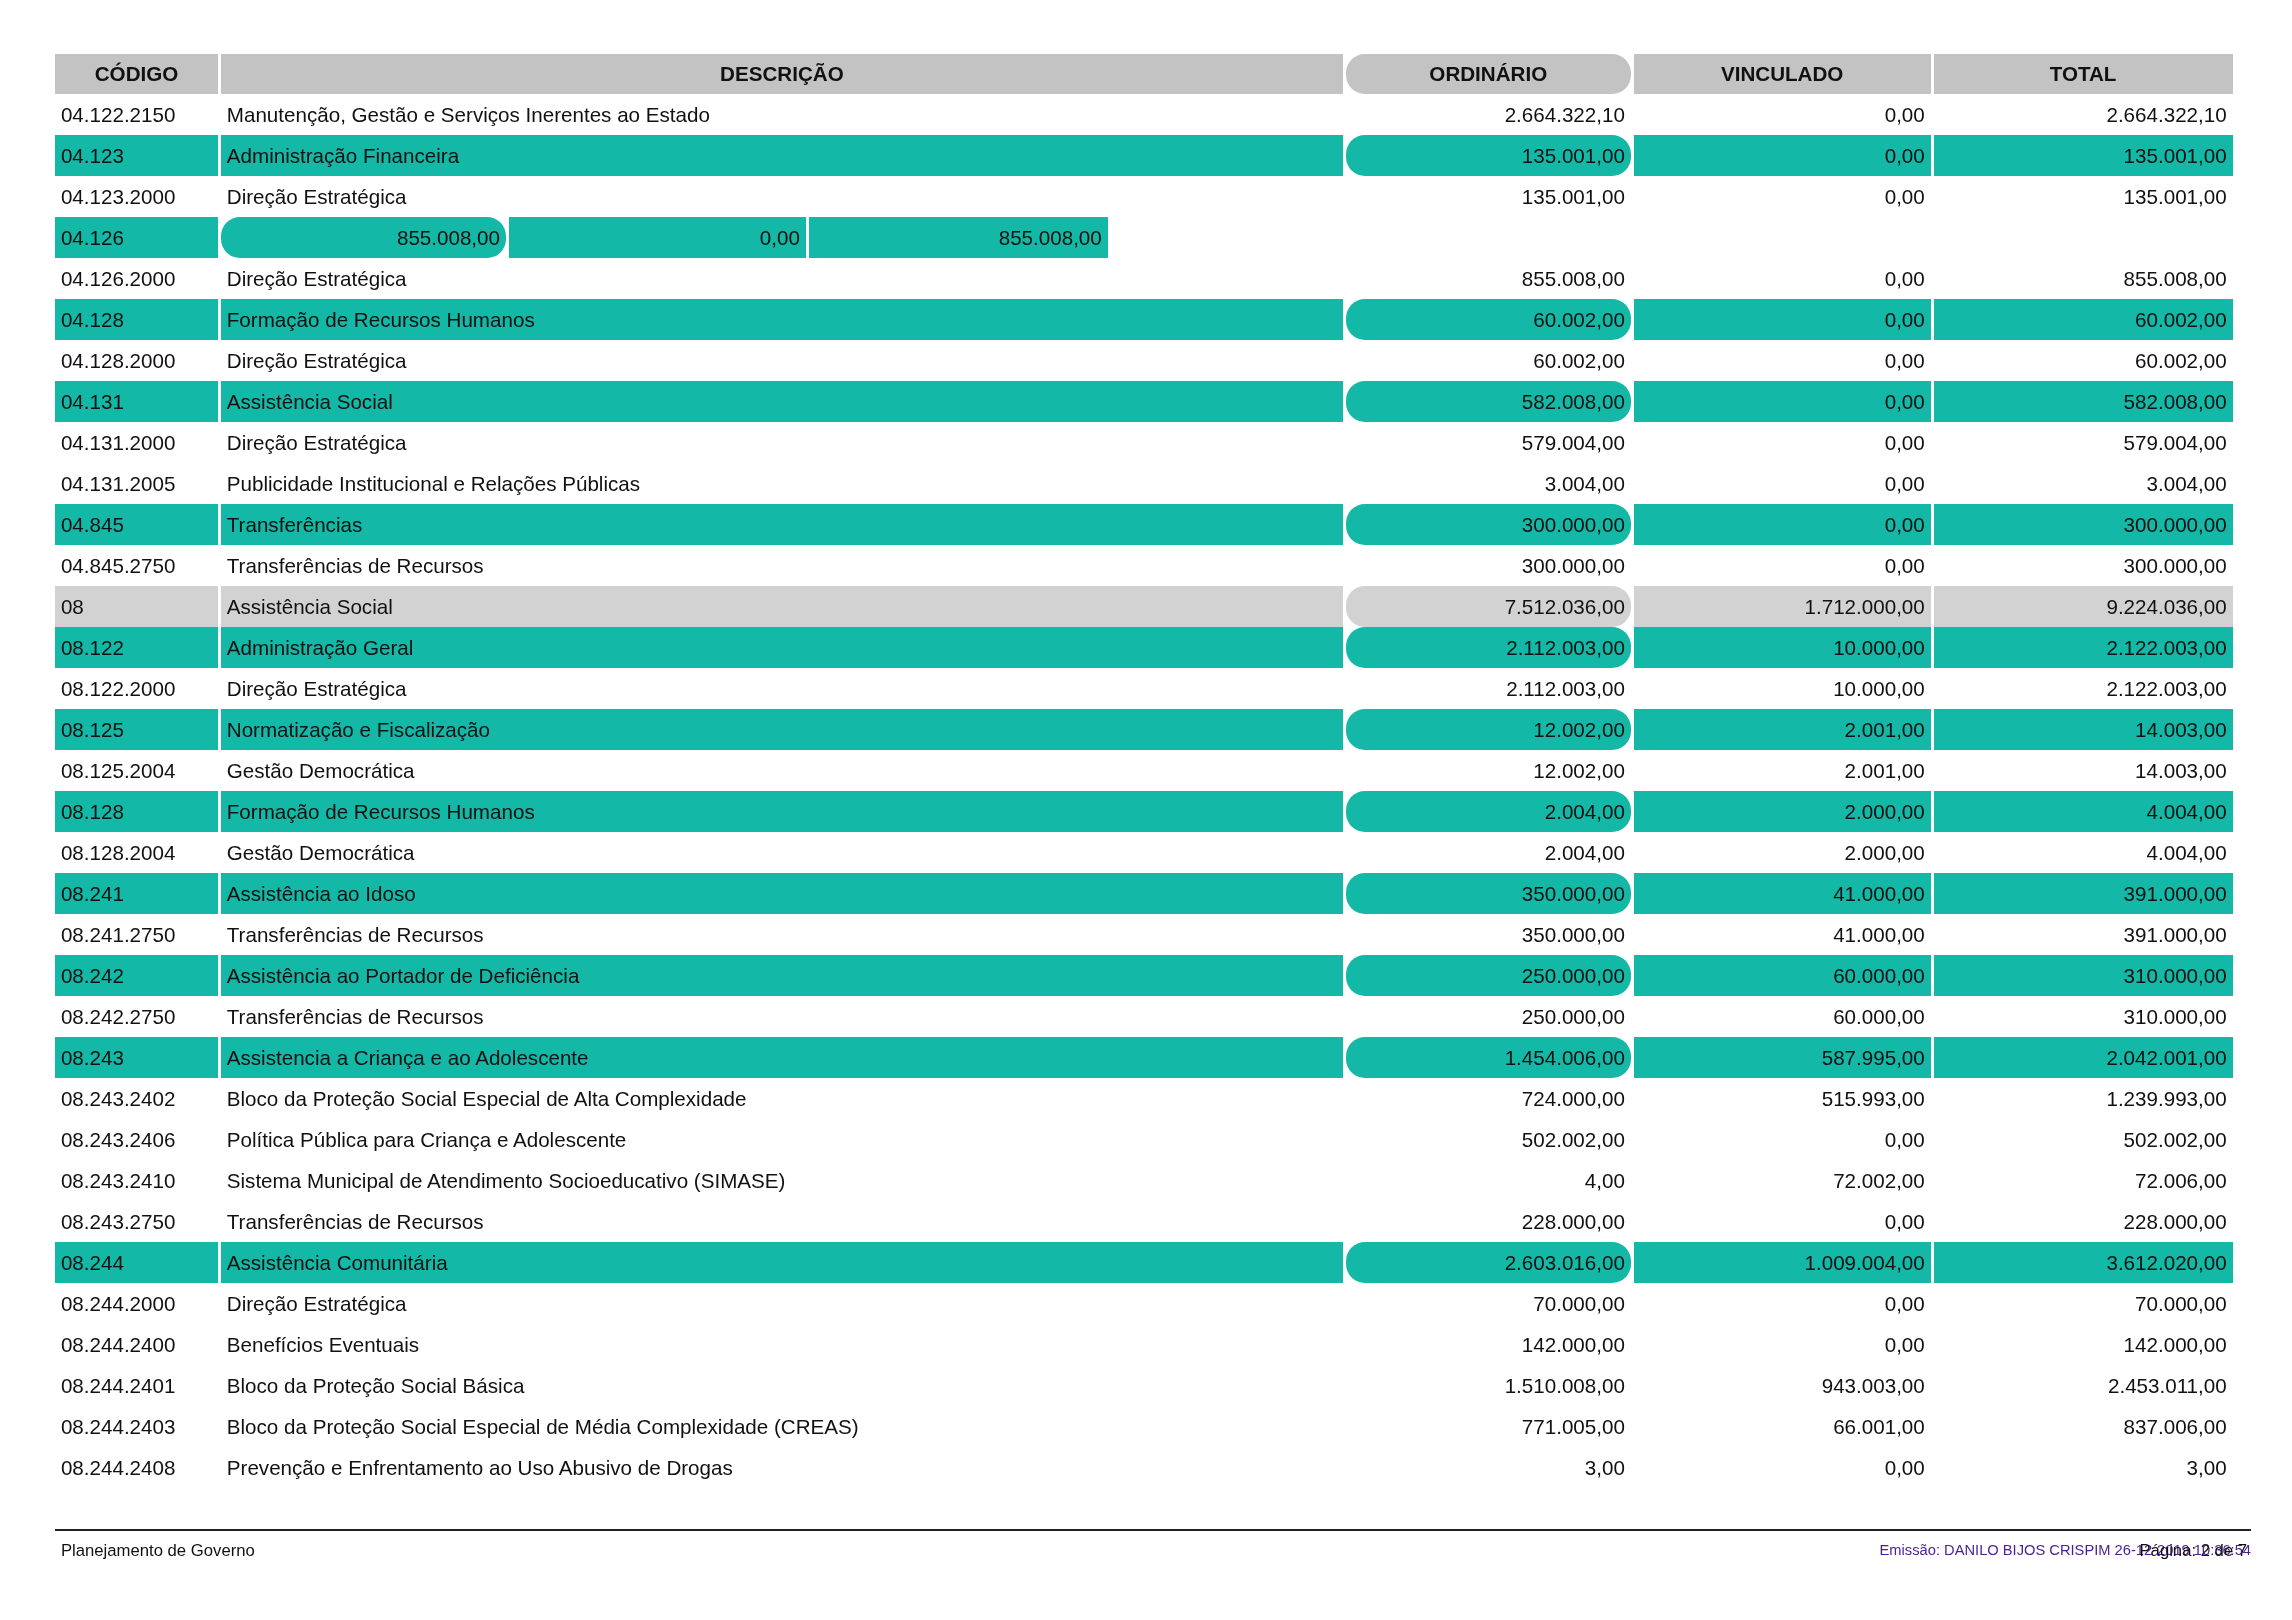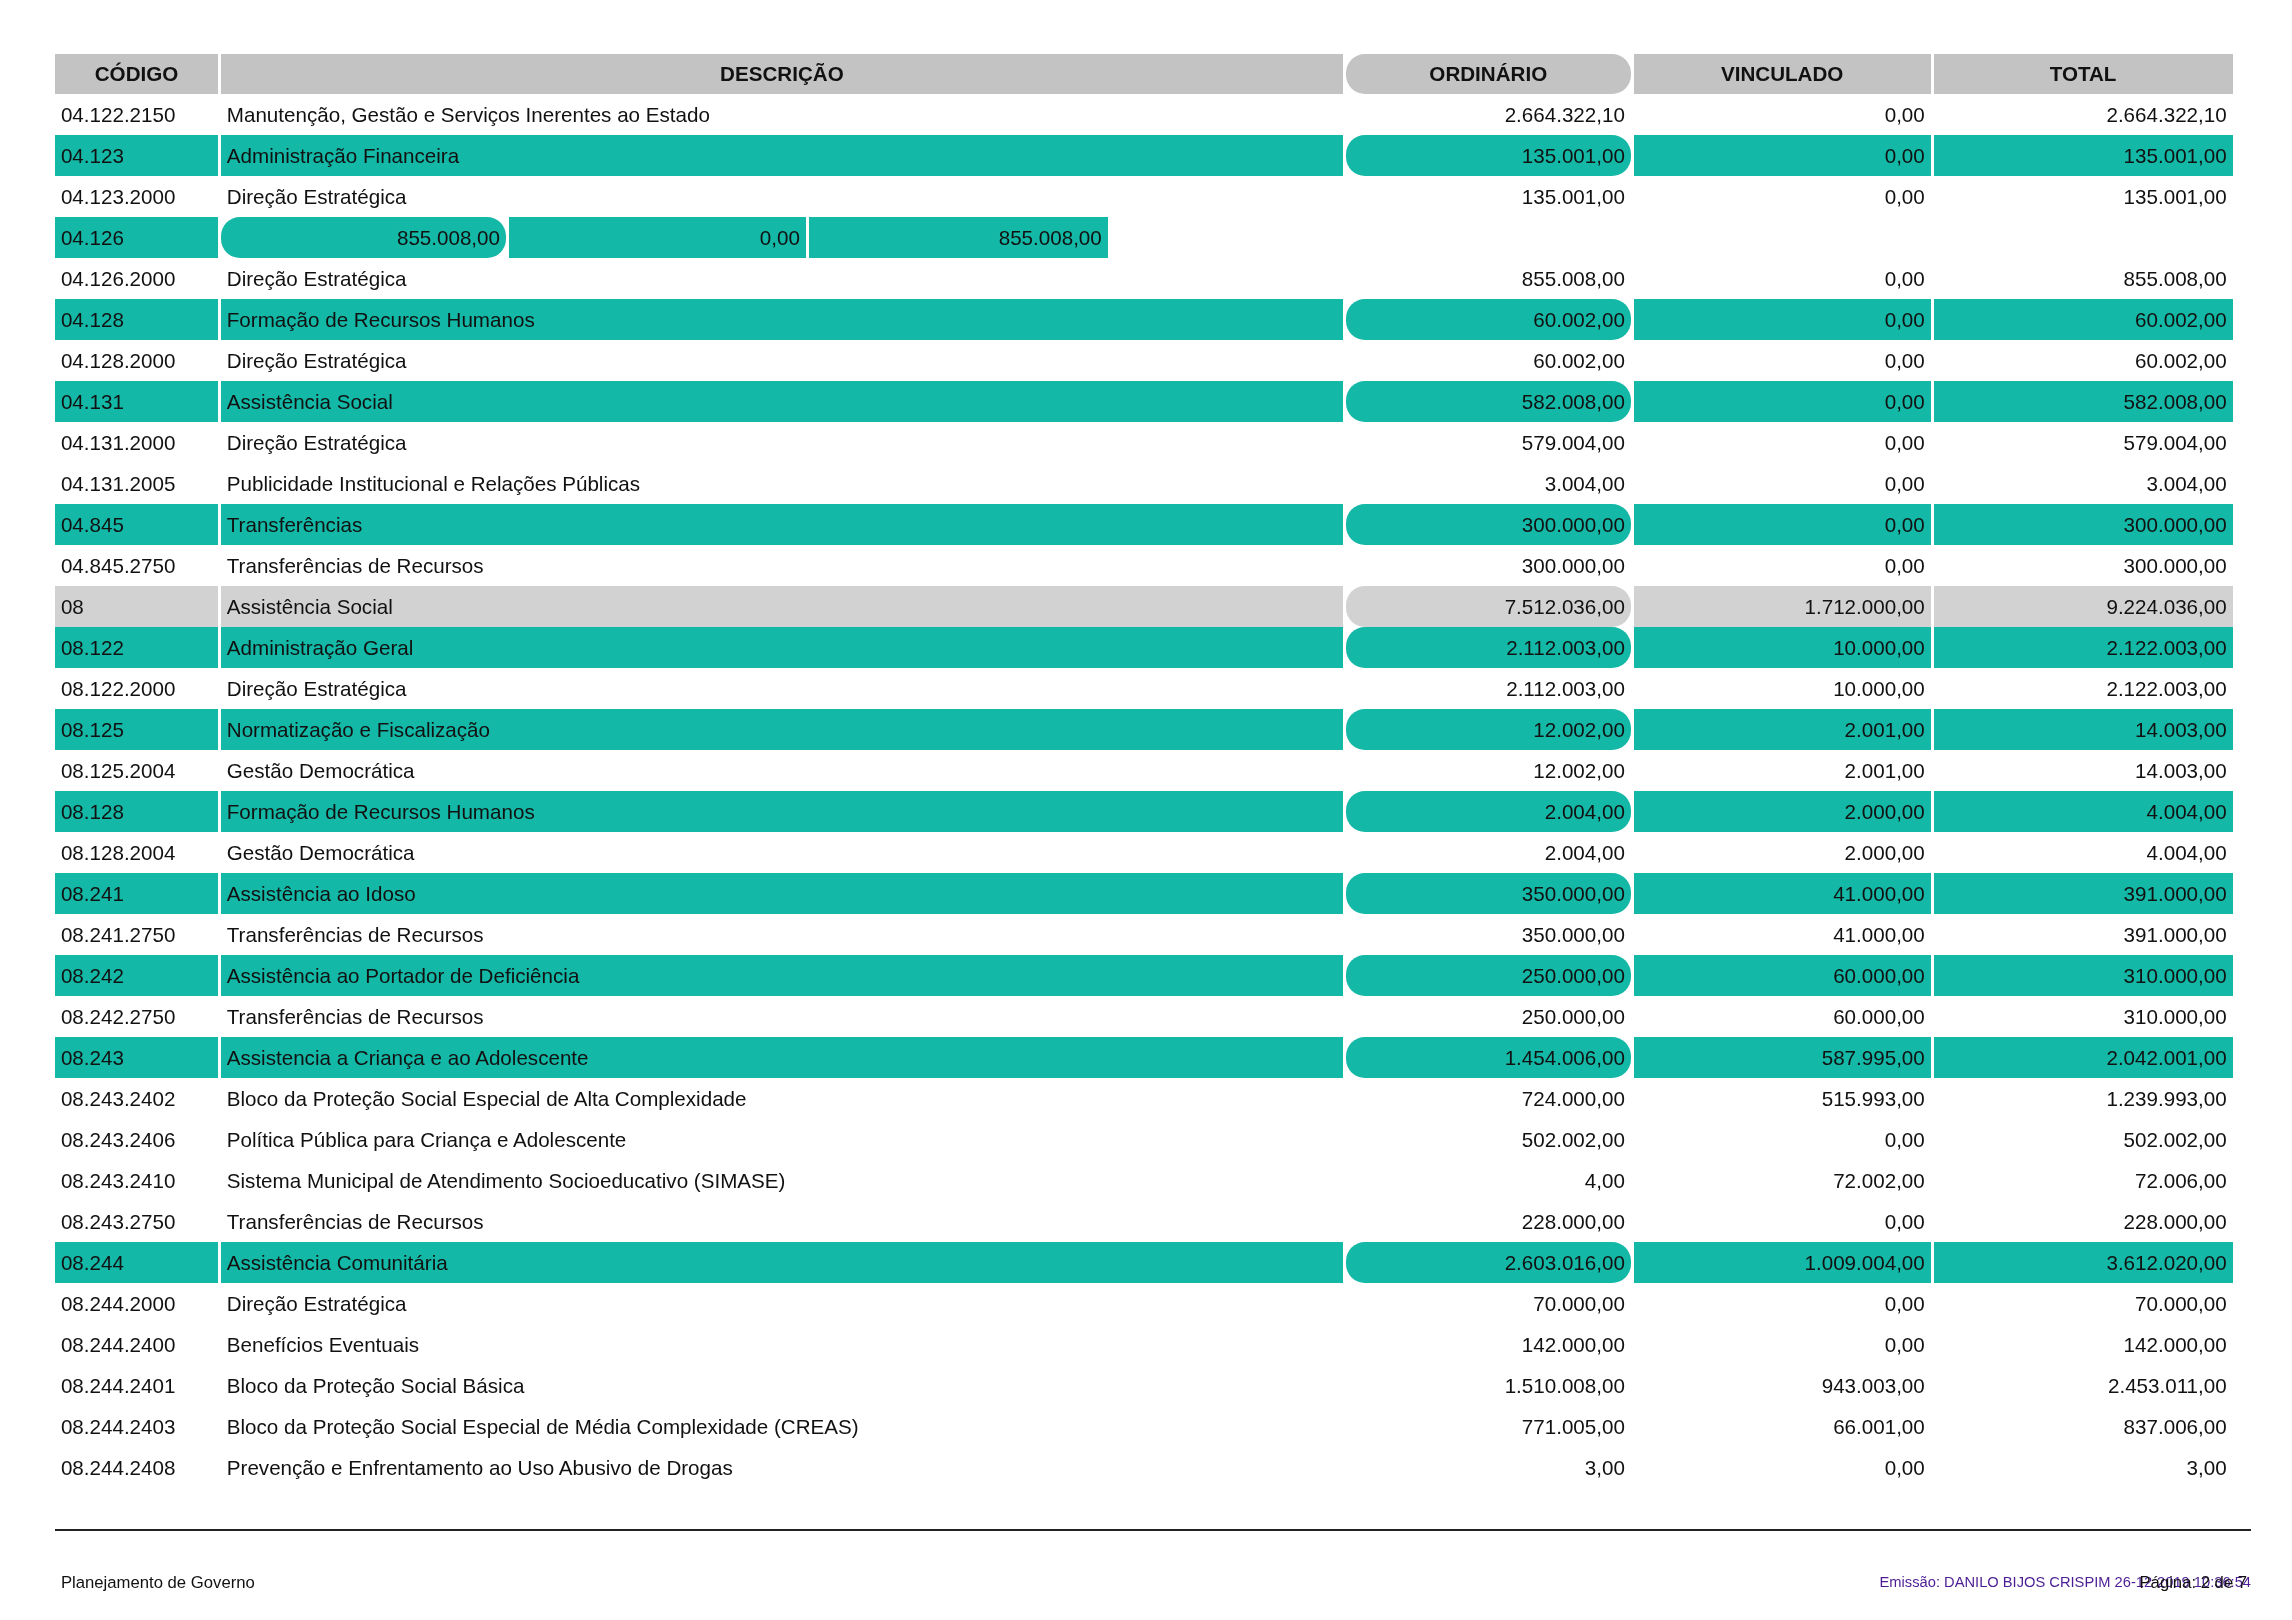--- a/index.html
+++ b/index.html
@@ -14,21 +14,21 @@
   .c-desc { width:1122px; }
   .c-ord  { width:285px; justify-content:flex-end;border-radius:19px; }
   .c-vin  { width:297px; justify-content:flex-end; }
   .c-tot  { width:299px; justify-content:flex-end; }
   .hdr { height:40px; }
   .hdr .cell { background:#c3c3c3; font-weight:bold; font-size:20.6px; justify-content:center;text-align:center; }
   .row.lvl1 .cell { background:#d2d2d2; }
   .row.lvl2 .cell { background:#14b8a6; }
   .row.lvl3 .cell { background:#ffffff; }
   .footer-line { position:absolute; left:55px; width:2196px; top:1529px; height:2px; background:#222; }
-  .footer { position:absolute; top:1541px; left:55px; width:2196px; height:29px; font-size:16.7px;margin-top:32px; }
+  .footer { position:absolute; top:1541px; left:55px; width:2196px; height:29px; font-size:16.7px; }
   .f-left { position:absolute; left:5.9px; top:0; }
   .f-center { position:absolute; left:0; right:0; text-align:right; color:#4c1d95; font-size:14.7px; top:1px; }
   .f-right { position:absolute; right:3.9px; top:0; }
 </style>
 </head>
 <body>
 
 <div class="table">
   <div class="row hdr">
     <div class="cell c-code">CÓDIGO</div>

